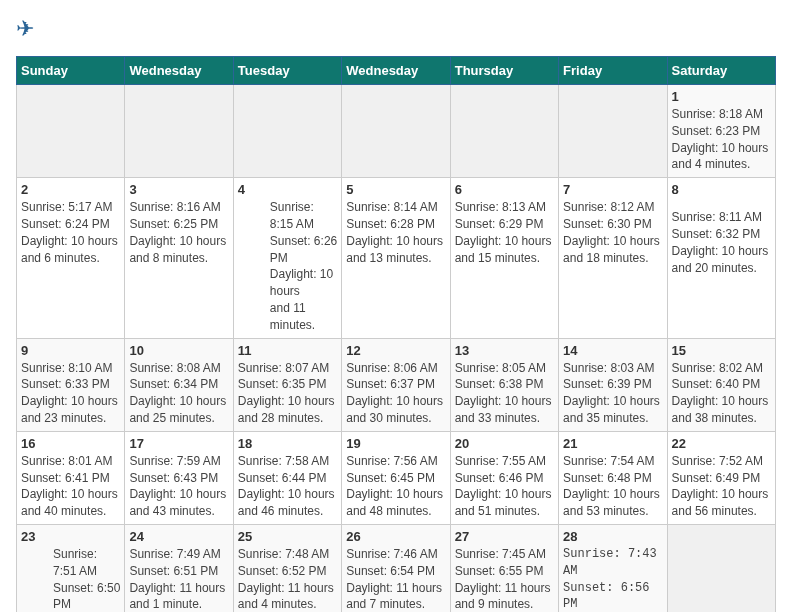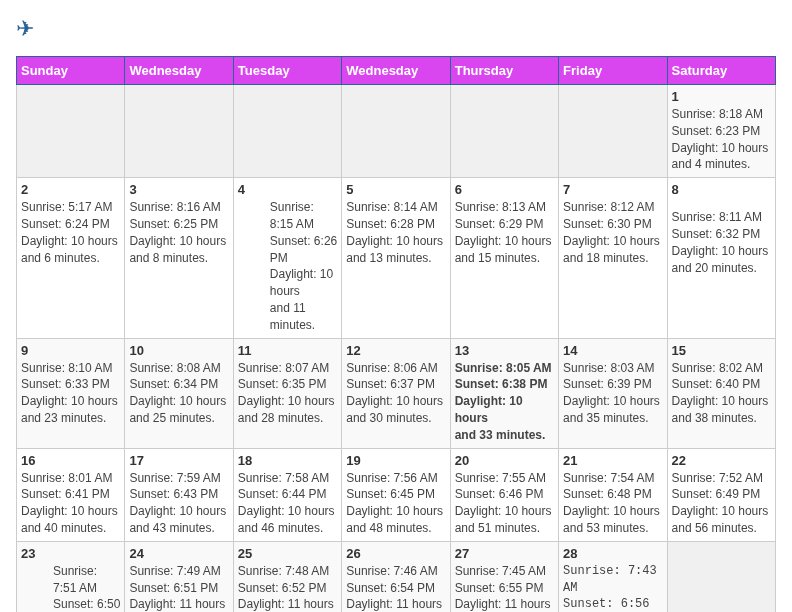--- a/index.html
+++ b/index.html
@@ -46,21 +46,21 @@
     .calendar-subtitle {
       font-size: 16px;
       color: #555;
     }
     table {
       width: 100%;
       border-collapse: collapse;
       table-layout: fixed;
     }
     thead tr th {
-      background-color: #d946ef;
+      background-color: #0f766e;
       color: #fff;
       font-size: 13px;
       font-weight: bold;
       padding: 6px 4px;
       text-align: left;
       border: 1px solid #2a6496;
     }
     tbody tr td {
       border: 1px solid #ccc;
       vertical-align: top;
@@ -211,21 +211,21 @@
         </td>
         <td>
           <span class="day-number">12</span>
           <div class="day-info" style="white-space: pre-line;">Sunrise: 8:06 AM
 Sunset: 6:37 PM
 Daylight: 10 hours
 and 30 minutes.</div>
         </td>
         <td>
           <span class="day-number">13</span>
-          <div class="day-info" style="white-space: pre-line; font-weight: bold;">Sunrise: 8:05 AM
+          <div class="day-info" style="white-space: pre-line;">Sunrise: 8:05 AM
 Sunset: 6:38 PM
 Daylight: 10 hours
 and 33 minutes.</div>
         </td>
         <td>
           <span class="day-number">14</span>
           <div class="day-info" style="white-space: pre-line;">Sunrise: 8:03 AM
 Sunset: 6:39 PM
 Daylight: 10 hours
 and 35 minutes.</div>

